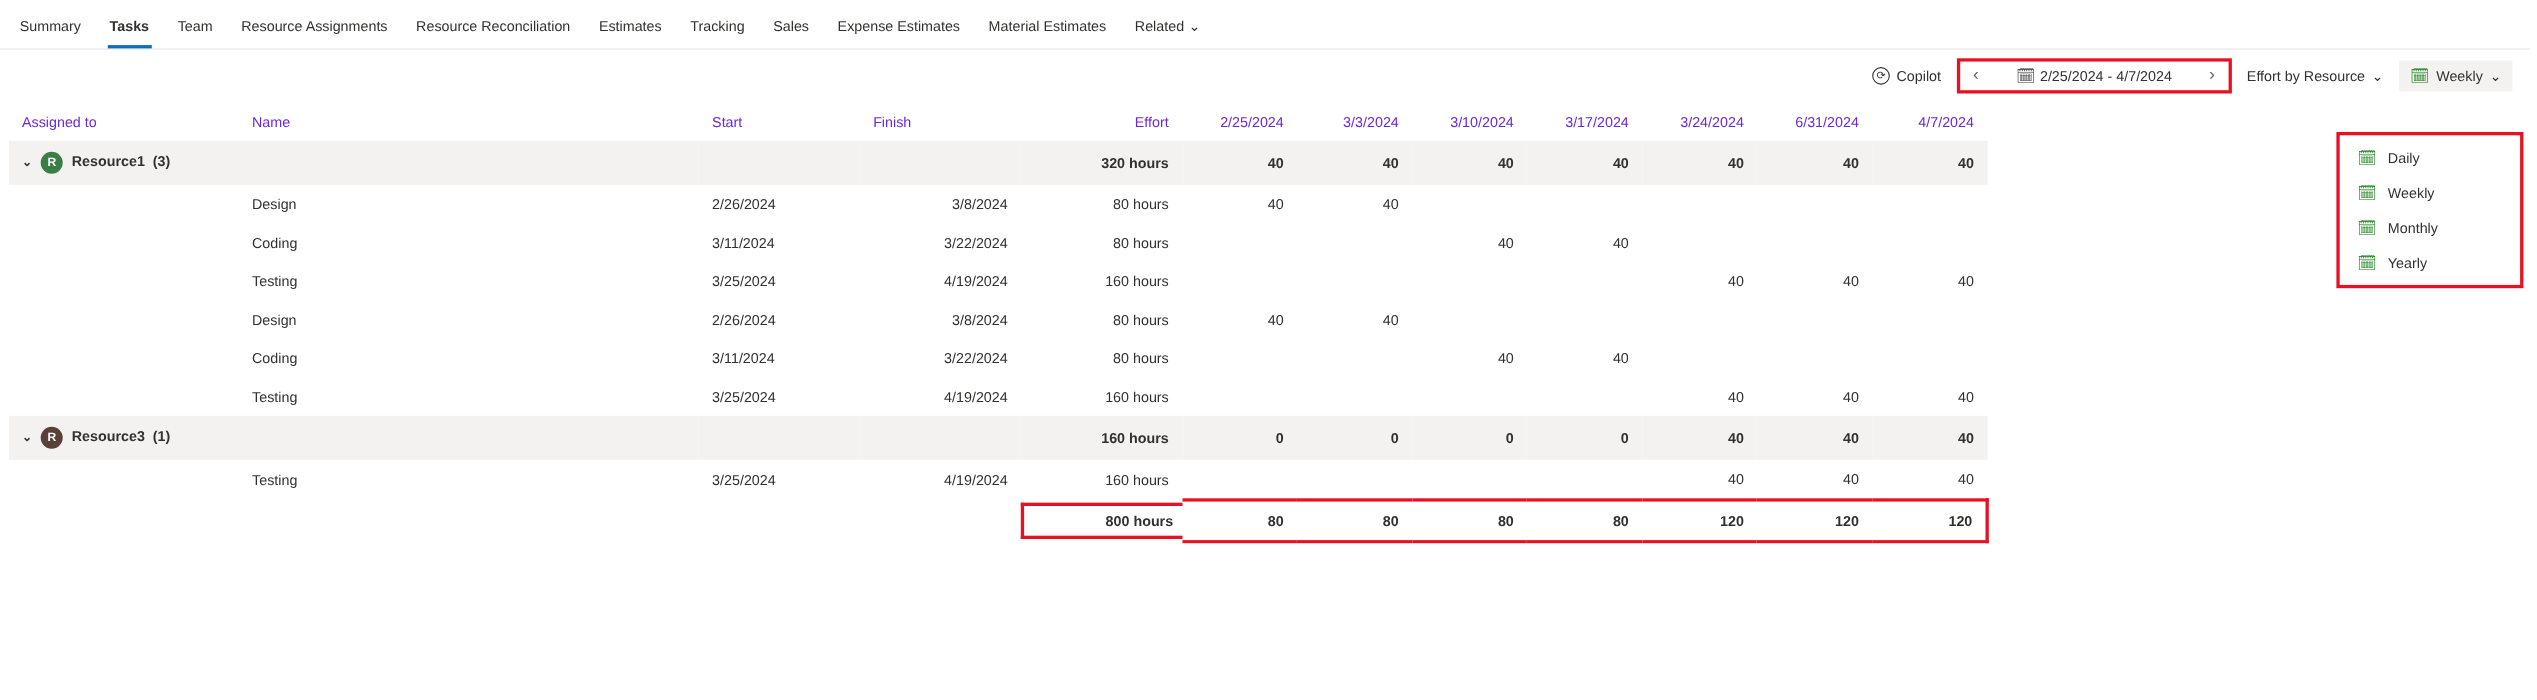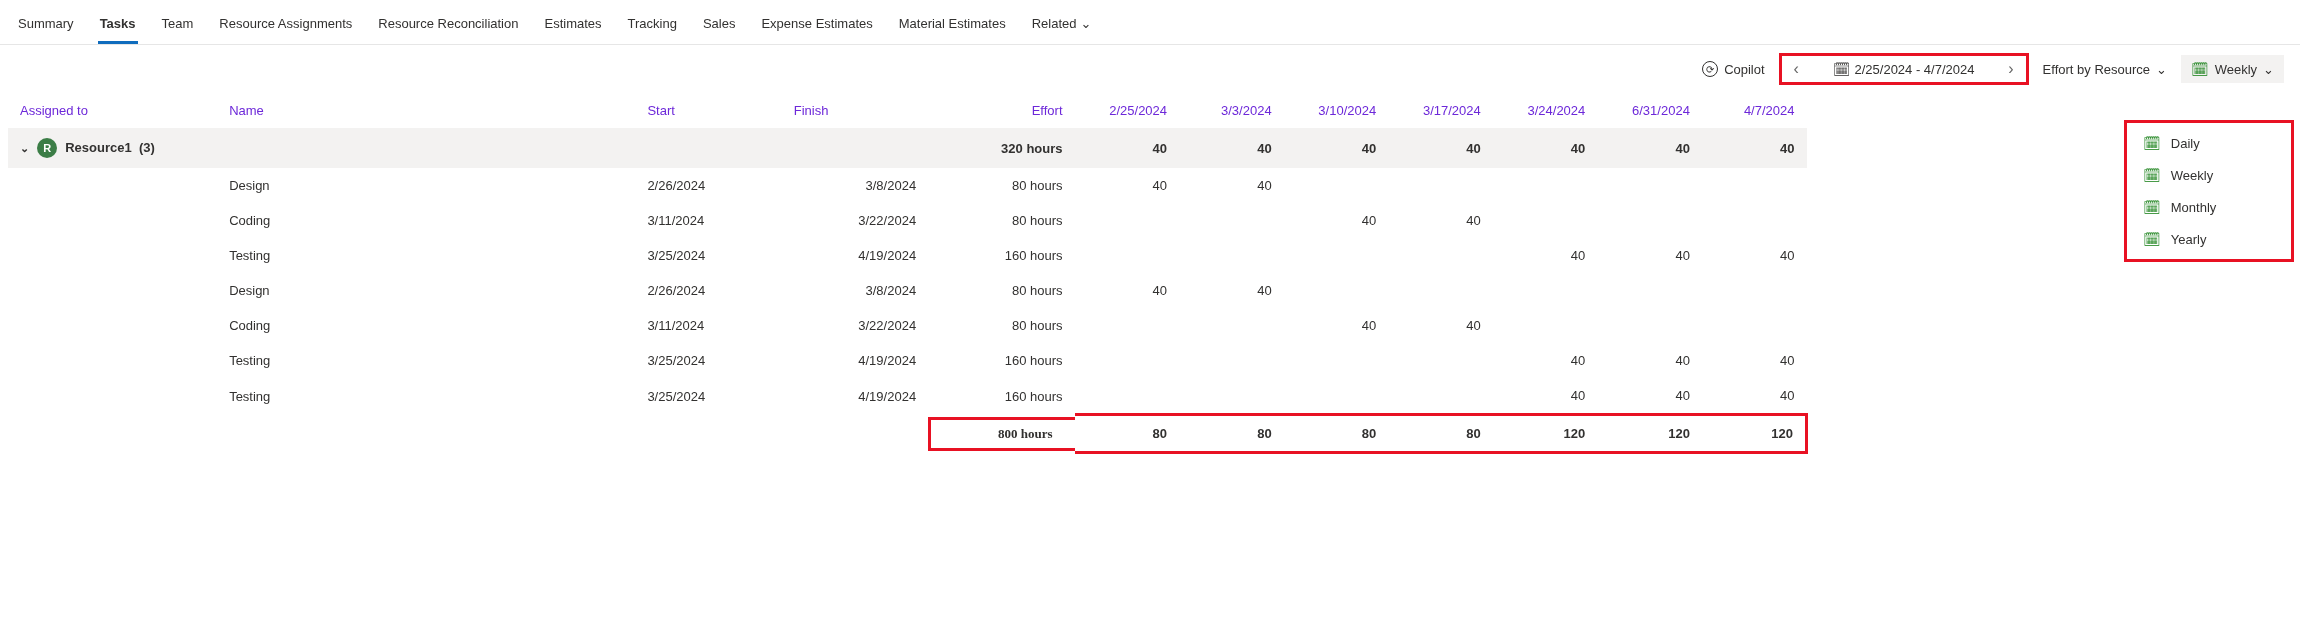--- a/index.html
+++ b/index.html
@@ -285,41 +285,54 @@
           <td class="finish left">4/19/2024</td>
           <td class="effort">160 hours</td>
           <td class="wk"></td>
           <td class="wk"></td>
           <td class="wk"></td>
           <td class="wk"></td>
           <td class="wk">40</td>
           <td class="wk">40</td>
           <td class="wk">40</td>
         </tr>
+        <tr class="group">
+          <td class="assigned left" colspan="2"><span class="chev">⌄</span><span class="avatar av-brown">R</span><span>Resource3</span>&nbsp; <span>(1)</span></td>
+          <td class="start"></td>
+          <td class="finish"></td>
+          <td class="effort">160 hours</td>
+          <td class="wk">0</td>
+          <td class="wk">0</td>
+          <td class="wk">0</td>
+          <td class="wk">0</td>
+          <td class="wk">40</td>
+          <td class="wk">40</td>
+          <td class="wk">40</td>
+        </tr>
         <tr class="task">
           <td class="assigned"></td>
           <td class="name left">Testing</td>
           <td class="start left">3/25/2024</td>
           <td class="finish left">4/19/2024</td>
           <td class="effort">160 hours</td>
           <td class="wk"></td>
           <td class="wk"></td>
           <td class="wk"></td>
           <td class="wk"></td>
           <td class="wk">40</td>
           <td class="wk">40</td>
           <td class="wk">40</td>
         </tr>
         <tr class="totals">
           <td class="assigned"></td>
           <td class="name"></td>
           <td class="start"></td>
           <td class="finish"></td>
           <td class="effort" style="padding: 0px;">
-            <div class="totals-highlight" style="padding: 6px 22px; display: flex; gap: 0px; border-right: none; font-family: Liberation Serif, serif;">
+            <div class="totals-highlight" style="padding: 6px 8px; display: flex; gap: 0px; border-right: none;">
               <span style="flex:1;text-align:right">800 hours</span>
             </div>
           </td>
           <td class="wk" style="border-top: 3px solid rgb(232, 17, 35); border-bottom: 3px solid rgb(232, 17, 35);">80</td>
           <td class="wk" style="border-top: 3px solid rgb(232, 17, 35); border-bottom: 3px solid rgb(232, 17, 35);">80</td>
           <td class="wk" style="border-top: 3px solid rgb(232, 17, 35); border-bottom: 3px solid rgb(232, 17, 35);">80</td>
           <td class="wk" style="border-top: 3px solid rgb(232, 17, 35); border-bottom: 3px solid rgb(232, 17, 35);">80</td>
           <td class="wk" style="border-top: 3px solid rgb(232, 17, 35); border-bottom: 3px solid rgb(232, 17, 35);">120</td>
           <td class="wk" style="border-top: 3px solid rgb(232, 17, 35); border-bottom: 3px solid rgb(232, 17, 35);">120</td>
           <td class="wk" style="border-top: 3px solid rgb(232, 17, 35); border-bottom: 3px solid rgb(232, 17, 35); border-right: 3px solid rgb(232, 17, 35);">120</td>

